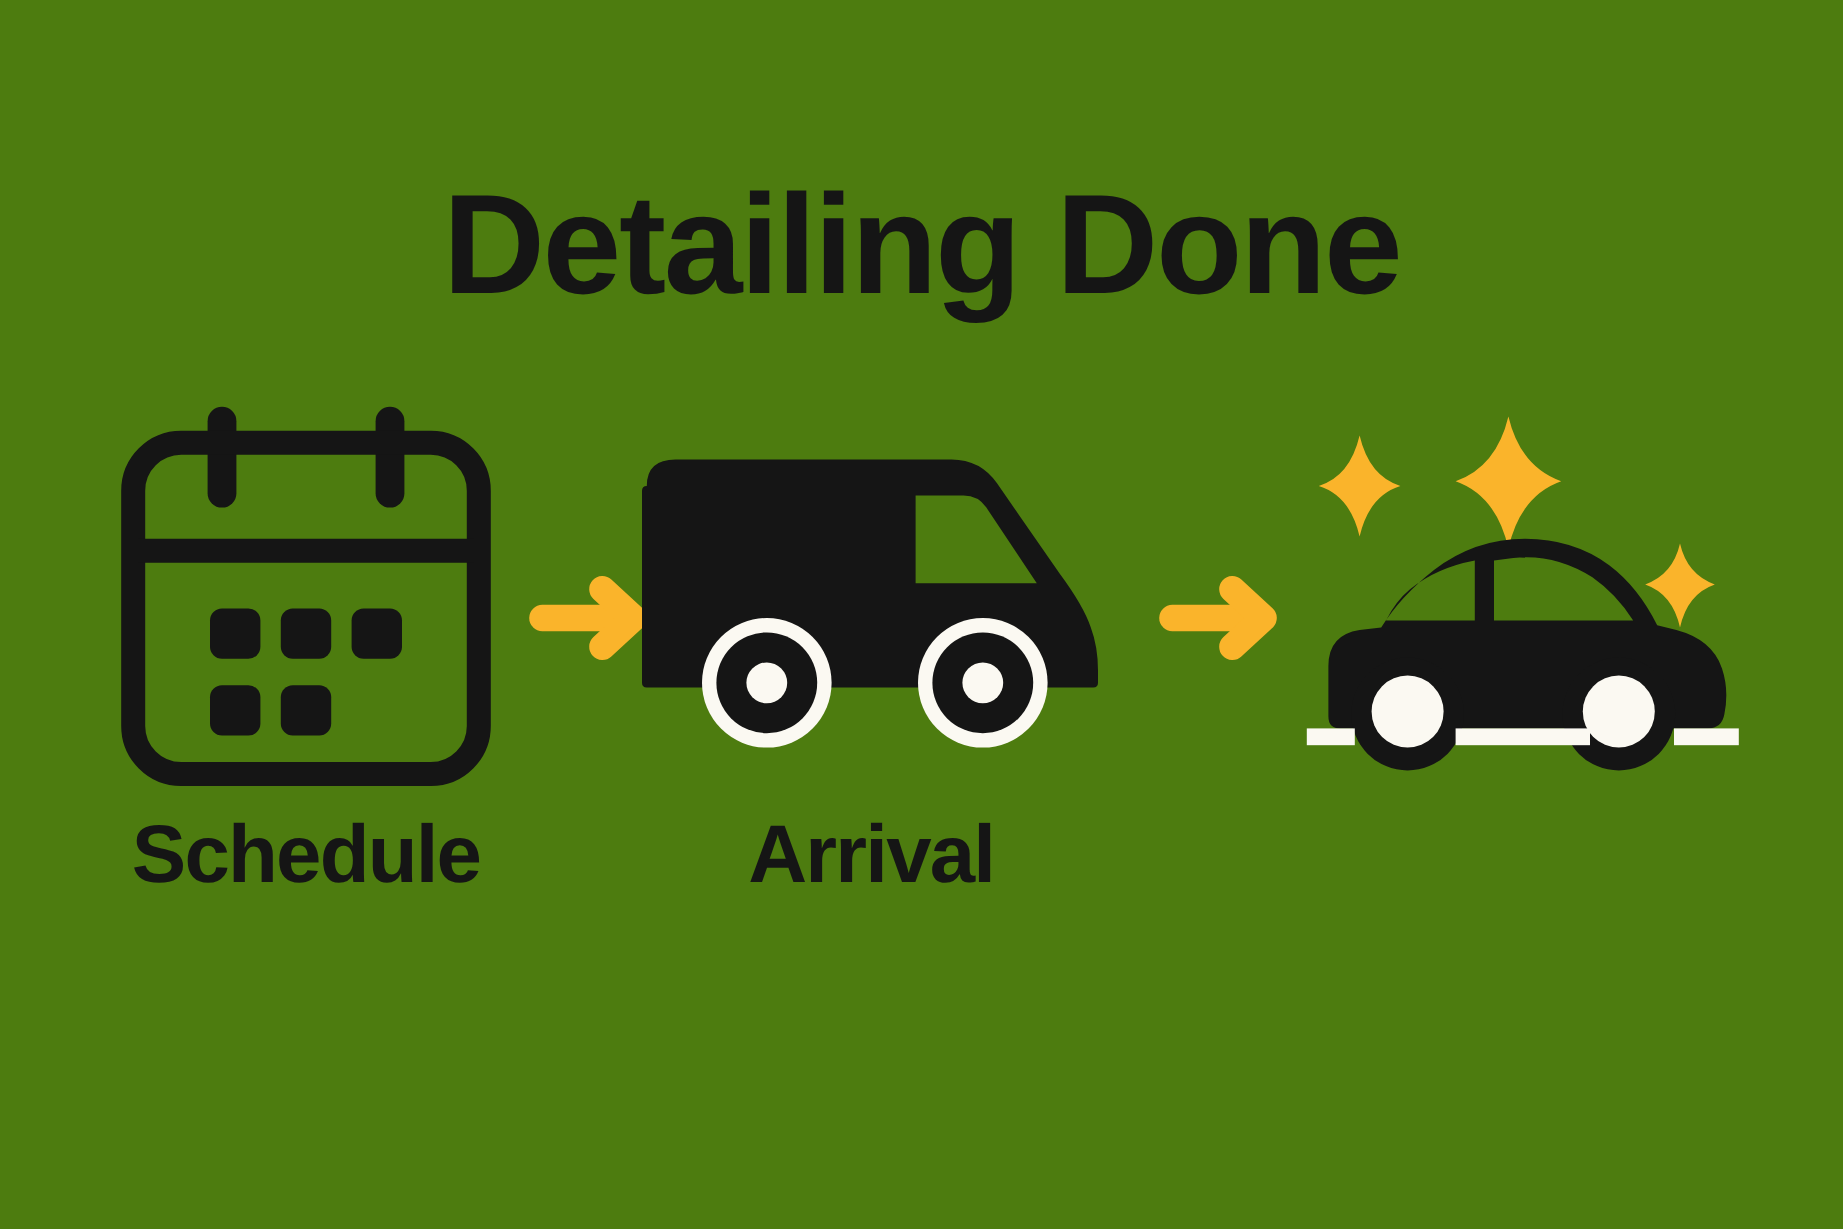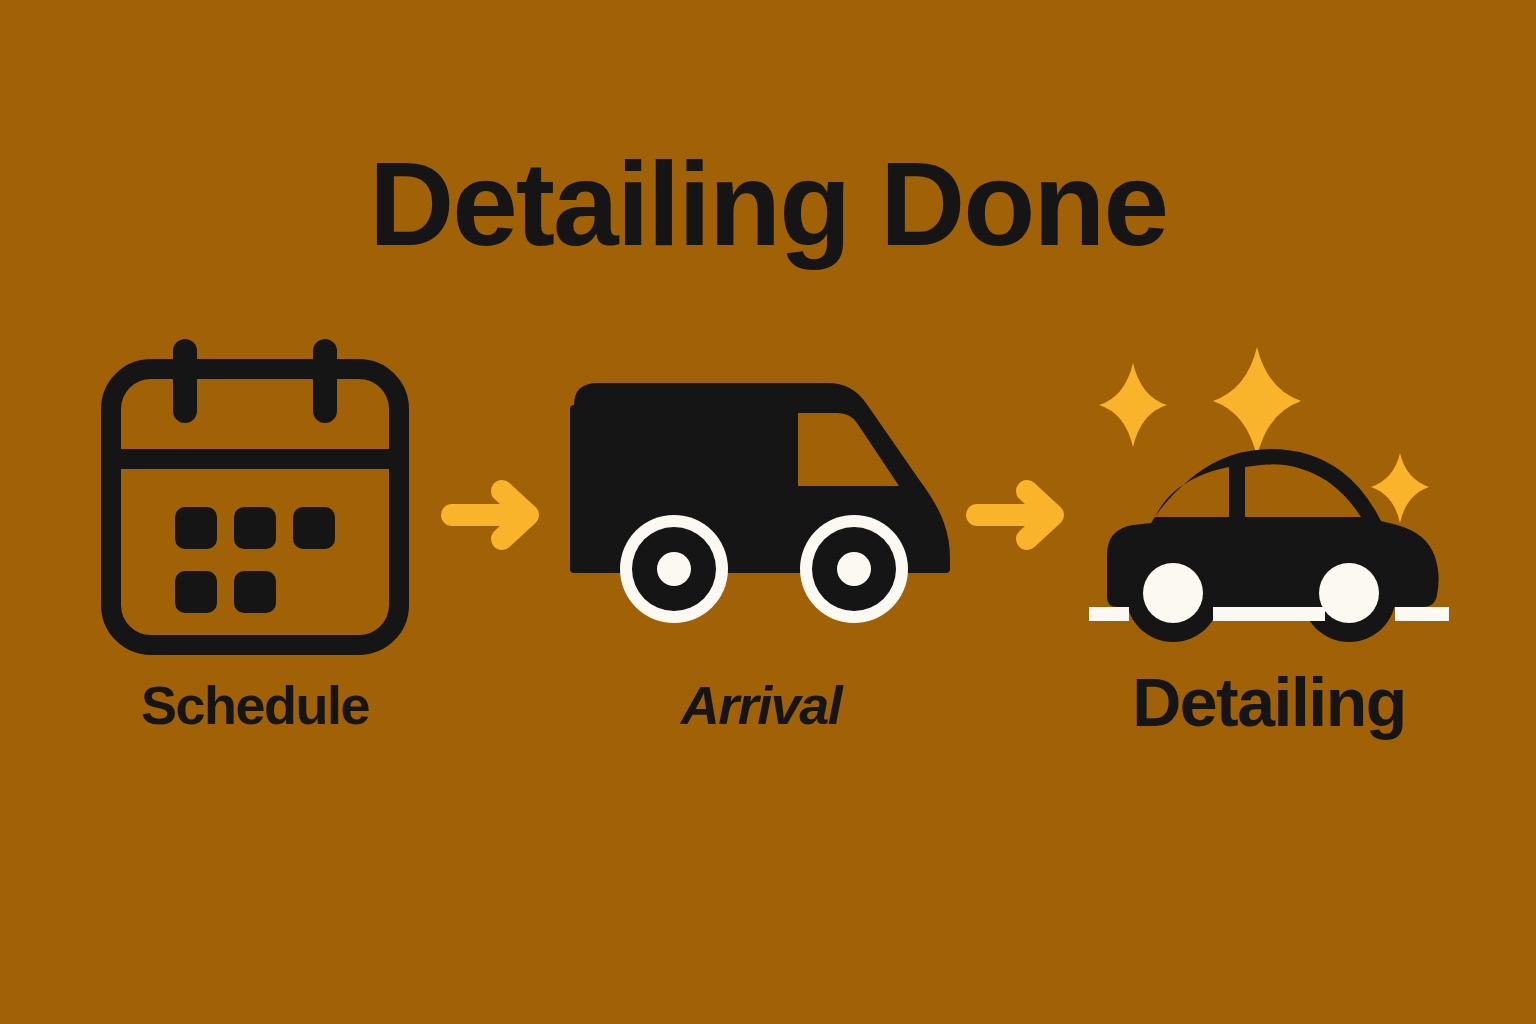--- a/index.html
+++ b/index.html
@@ -10,21 +10,21 @@
   body {
     width: 1536px;
     height: 1024px;
     overflow: hidden;
     font-family: "Liberation Sans", sans-serif;
   }
   #poster {
     position: relative;
     width: 1536px;
     height: 1024px;
-    background: #a16207;
+    background: #4d7c0f;
     box-sizing: border-box;
   }
   #title {
     position: absolute;
     left: 0;
     top: 143px;
     width: 1536px;
     text-align: center;
     font-family: "Liberation Sans", sans-serif;
     font-size: 118px;
@@ -56,28 +56,28 @@
     align-items: center;
     justify-content: center;
   }
   .step-label {
     position: absolute;
     left: 0;
     top: 348px;
     width: 100%;
     text-align: center;
     font-family: "Liberation Sans", sans-serif;
-    font-size: 54px;
+    font-size: 68px;
     font-weight: bold;
     letter-spacing: -1.5px;
     line-height: 1.02;
     color: #151515;
   }
   #step-schedule { left: 60px;  width: 390px; }
-  #step-arrival  { left: 566px; width: 390px; font-style: italic; }
+  #step-arrival  { left: 531px; width: 390px; }
   #step-done     { left: 1060px; width: 418px; }
   #step-done .step-label { font-size: 68px; top: 338px; }
 
   .arrow {
     position: absolute;
     top: 145px;
     width: 112px;
     height: 80px;
   }
   #arrow-1 { left: 440px; }
@@ -228,18 +228,17 @@
 
           <circle cx="84" cy="248" r="30" fill="#FBF9F2"></circle>
           <circle cx="260" cy="248" r="30" fill="#FBF9F2"></circle>
 
           <rect x="124" y="262" width="112" height="14" fill="#FBF9F2"></rect>
           <rect x="0" y="262" width="40" height="14" fill="#FBF9F2"></rect>
           <rect x="306" y="262" width="54" height="14" fill="#FBF9F2"></rect>
         </svg>
       </div>
       <div class="step-label">
-        <div>Detailing</div>
       </div>
     </div>
 
   </div>
 </div>
 
 </body></html>

